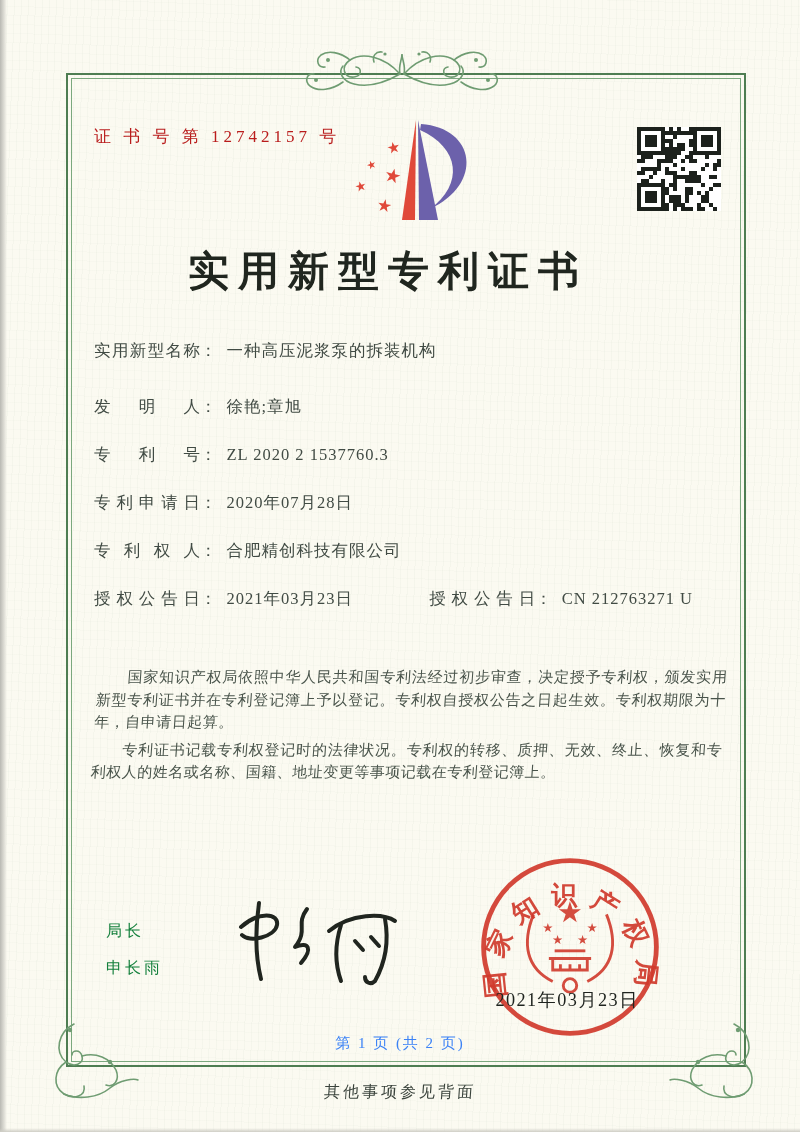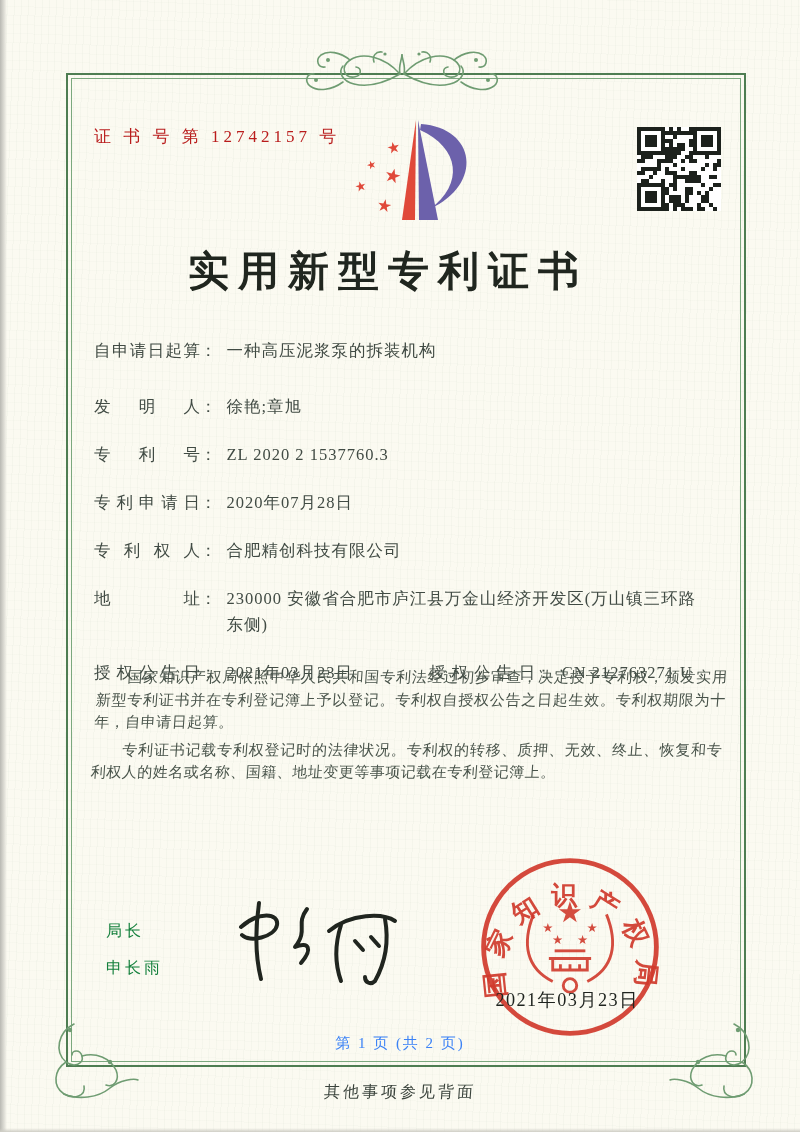--- a/index.html
+++ b/index.html
@@ -266,36 +266,33 @@
         <rect x="64" y="80" width="4" height="4"></rect>
         <rect x="76" y="80" width="4" height="4"></rect>
       </g>
   </svg>
 </div>
 
 <h1 class="title">实用新型专利证书</h1>
 
 <div class="fields">
   <div class="frow first">
-    <span class="flabel">自申请日起算</span><span class="fcolon">：</span><span class="fvalue">一种高压泥浆泵的拆装机构</span>
+    <span class="flabel">实用新型名称</span><span class="fcolon">：</span><span class="fvalue">一种高压泥浆泵的拆装机构</span>
   </div>
   <div class="frow">
     <span class="flabel">发明人</span><span class="fcolon">：</span><span class="fvalue">徐艳;章旭</span>
   </div>
   <div class="frow">
     <span class="flabel">专利号</span><span class="fcolon">：</span><span class="fvalue">ZL 2020 2 1537760.3</span>
   </div>
   <div class="frow">
     <span class="flabel">专利申请日</span><span class="fcolon">：</span><span class="fvalue">2020年07月28日</span>
   </div>
   <div class="frow">
     <span class="flabel">专利权人</span><span class="fcolon">：</span><span class="fvalue">合肥精创科技有限公司</span>
-  </div>
-  <div class="frow addr">
-    <span class="flabel">地址</span><span class="fcolon">：</span><span class="fvalue">230000 安徽省合肥市庐江县万金山经济开发区(万山镇三环路东侧)</span>
   </div>
   <div class="grant-row">
     <span class="grant-left">
       <span class="flabel">授权公告日</span><span class="fcolon">：</span><span class="fvalue">2021年03月23日</span>
     </span><span>
       <span class="flabel">授权公告日</span><span class="fcolon">：</span><span class="fvalue">CN 212763271 U</span>
     </span>
   </div>
 </div>
 

